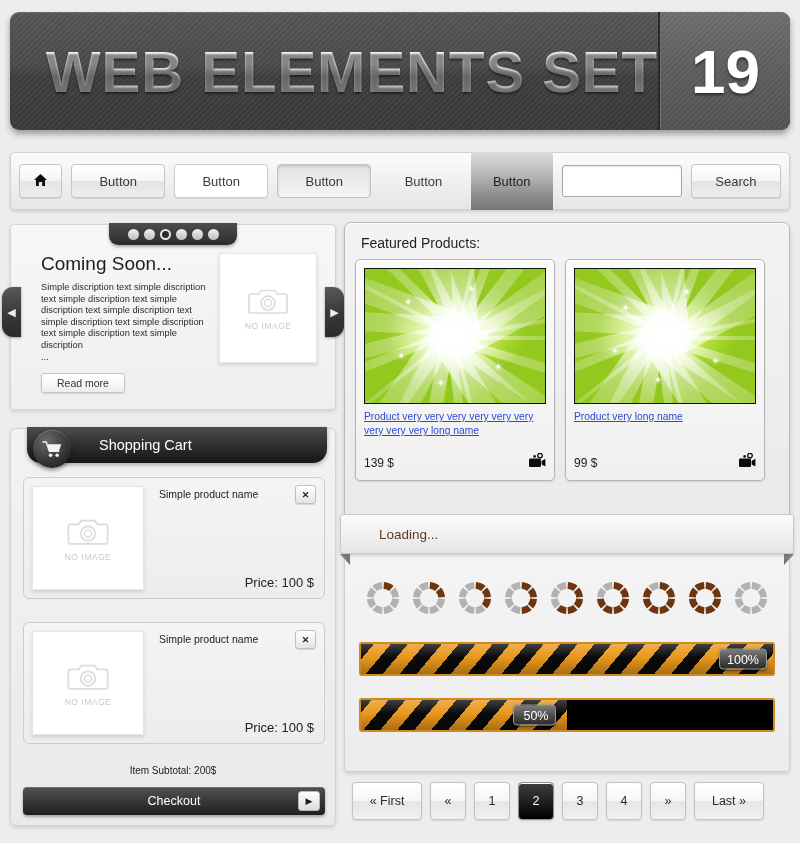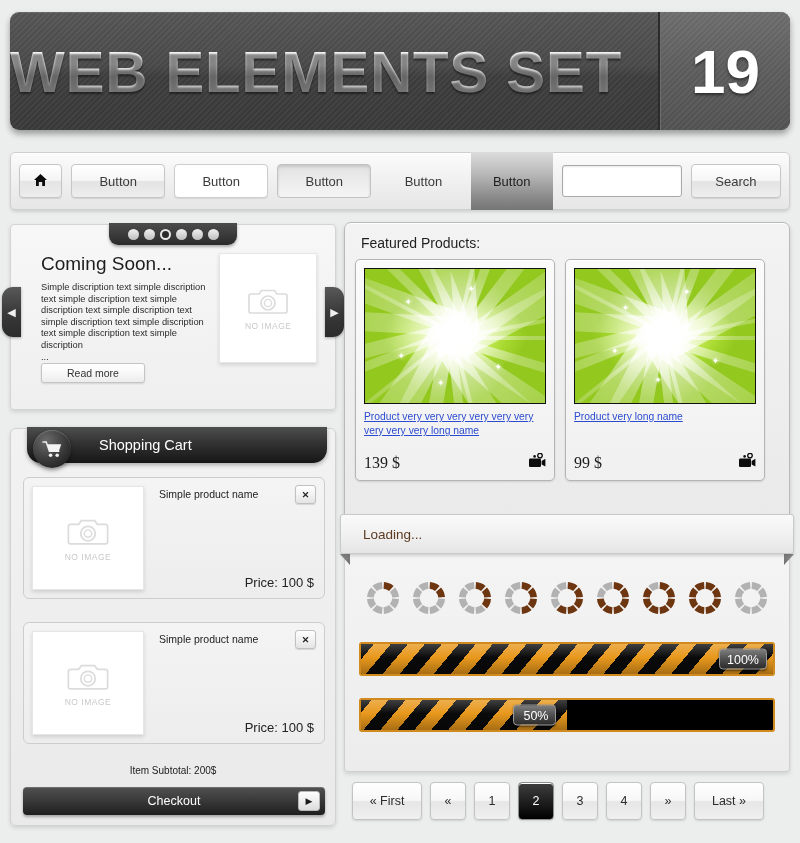--- a/index.html
+++ b/index.html
@@ -15,21 +15,21 @@
   .banner {
     position: absolute; left: 10px; top: 12px; width: 780px; height: 118px;
     border-radius: 9px;
     background:
       repeating-linear-gradient(-45deg, rgba(255,255,255,0.035) 0 2px, rgba(0,0,0,0.03) 2px 4px),
       linear-gradient(180deg, #565656 0%, #4a4a4a 45%, #3e3e3e 55%, #3a3a3a 100%);
     box-shadow: 0 4px 6px rgba(0,0,0,0.35), inset 0 1px 0 rgba(255,255,255,0.10);
     display: flex; align-items: stretch; overflow: hidden;
   }
   .banner-title-wrap {
-    flex: 1; display: flex; align-items: center; justify-content: flex-start;
+    flex: 1; display: flex; align-items: center; justify-content: flex-end;
     border-right: 2px solid #2b2b2b;
   }
   .banner-title {
     font-size: 58px; font-weight: bold; letter-spacing: 1px;
     font-family: "Liberation Sans", sans-serif;
     background: linear-gradient(180deg, #ffffff 0%, #f2f2f2 40%, #b9b9b9 58%, #e8e8e8 100%);
     -webkit-background-clip: text; background-clip: text; color: transparent;
     text-shadow: 0 2px 2px rgba(0,0,0,0.45);
     white-space: nowrap;
   }
@@ -129,21 +129,21 @@
     color: #f0f0f0; font-size: 11px; cursor: pointer;
     box-shadow: 0 1px 3px rgba(0,0,0,0.35);
   }
   .slider-arrow.left { left: -9px; border-radius: 11px 0 0 11px; }
   .slider-arrow.right { right: -9px; border-radius: 0 11px 11px 0; }
   .slider-inner { padding: 28px 18px 10px 30px; display: flex; gap: 8px; }
   .slider-text { width: 165px; }
   .slider-h { font-size: 19px; color: #1d1d1d; margin-bottom: 7px; font-weight: normal; }
   .slider-p { font-size: 9.3px; line-height: 11.6px; color: #2a2a2a; }
   .read-more {
-    width: 104px; height: 20px; font-size: 10.5px; color: #333;
+    margin-top: 10px; width: 84px; height: 20px; font-size: 10.5px; color: #333;
     background: linear-gradient(180deg,#ffffff 0%,#f8f8f8 50%,#ececec 100%);
     border: 1px solid #c4c4c4; border-radius: 3px;
     display: flex; align-items: center; justify-content: center; cursor: pointer;
     box-shadow: 0 1px 2px rgba(0,0,0,0.12), inset 0 1px 0 #fff;
   }
   .noimg {
     background: #fff; border: 1px solid #e6e6e6;
     display: flex; flex-direction: column; align-items: center; justify-content: center;
     box-shadow: 0 2px 4px rgba(0,0,0,0.13);
   }
@@ -171,21 +171,21 @@
     background:
       radial-gradient(ellipse 40% 30% at 50% 50%, #ffffff 0%, #f2ffe0 16%, #c9ec5c 45%, #a7d92f 72%, #93c81f 100%);
   }
   .ray { position: absolute; left: 50%; top: 50%; transform-origin: 0 0; }
   .spark { position: absolute; color: #fff; font-size: 9px; line-height: 1; text-shadow: 0 0 4px #fff; }
   .prod-link {
     margin-top: 6px; font-size: 10.3px; line-height: 14px; color: #2b4bd0;
     text-decoration: underline; cursor: pointer;
   }
   .prod-bottom { margin-top: auto; display: flex; align-items: center; justify-content: space-between; }
-  .prod-price { font-size: 16px; color: #1c1c1c; font-family: Liberation Serif, serif; }
+  .prod-price { font-size: 12px; color: #1c1c1c; }
 
   
   .cart {
     position: absolute; left: 10px; top: 428px; width: 326px; height: 398px;
     background: linear-gradient(180deg,#f2f2f2 0%,#eaeaea 100%);
     border: 1px solid #d2d2d2; border-radius: 6px;
     box-shadow: 0 2px 4px rgba(0,0,0,0.12);
   }
   .cart-head {
     position: absolute; left: 16px; right: 8px; top: -2px; height: 36px;
@@ -235,21 +235,21 @@
     display: flex; align-items: center; justify-content: center;
     font-size: 9px; color: #1a1a1a;
   }
 
   
   .loading-wrap { position: absolute; left: 344px; top: 514px; width: 446px; }
   .loading-ribbon {
     position: relative; left: -4px; width: 454px; height: 40px;
     background: linear-gradient(180deg,#fafafa 0%,#f0f0f0 55%,#e5e5e5 100%);
     border: 1px solid #c9c9c9; border-radius: 3px;
-    display: flex; align-items: center; padding-left: 22px;
+    display: flex; align-items: center; padding-left: 38px;
     box-shadow: 0 2px 3px rgba(0,0,0,0.14);
     z-index: 3;
   }
   .loading-text { font-size: 13.5px; color: #5c3a22; }
   .ribbon-fold-l, .ribbon-fold-r {
     position: absolute; top: 40px; width: 10px; height: 11px; z-index: 2;
   }
   .ribbon-fold-l { left: -4px; background: linear-gradient(135deg,#909090,#6e6e6e); clip-path: polygon(0 0,100% 0,100% 100%); }
   .ribbon-fold-r { left: 440px; background: linear-gradient(225deg,#909090,#6e6e6e); clip-path: polygon(0 0,100% 0,0 100%); }
   .loading-body {

